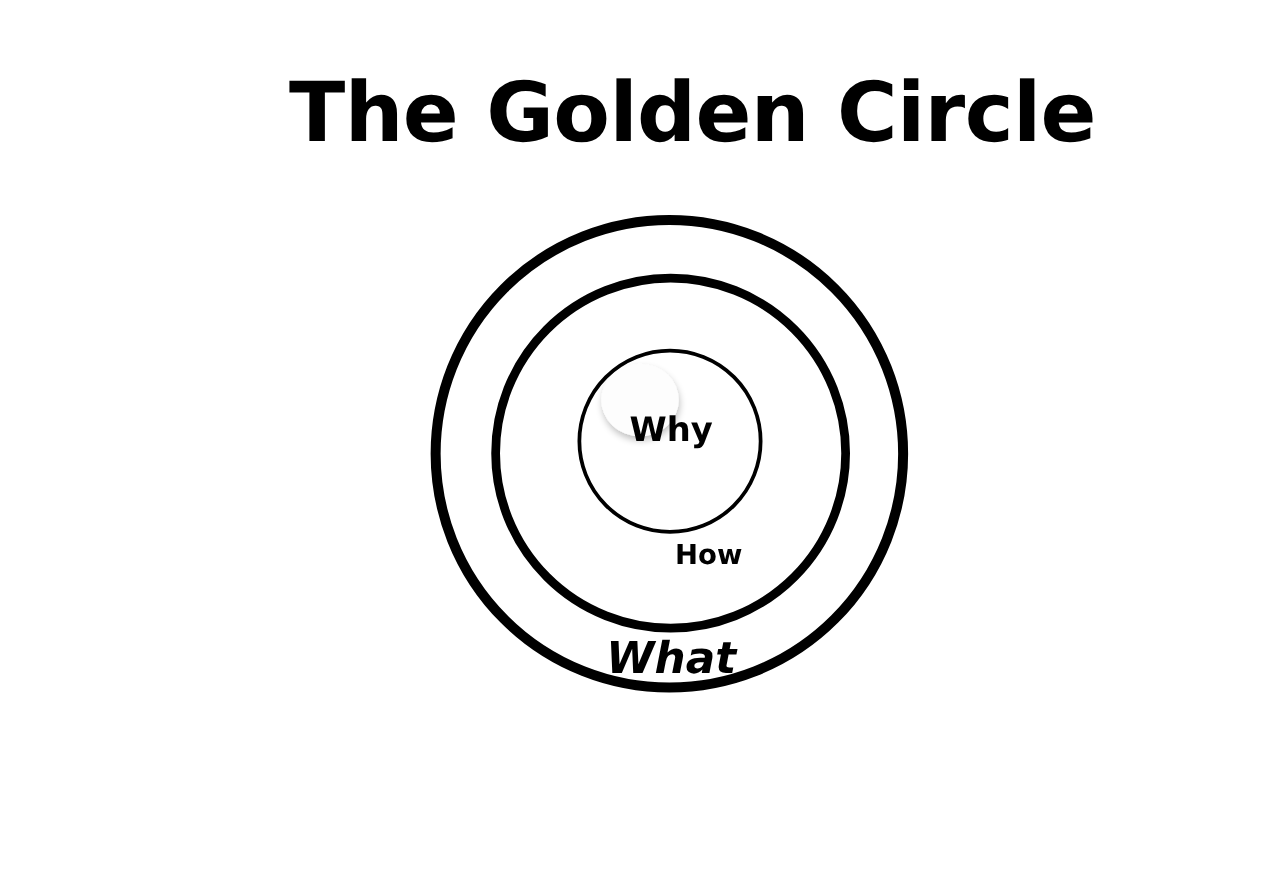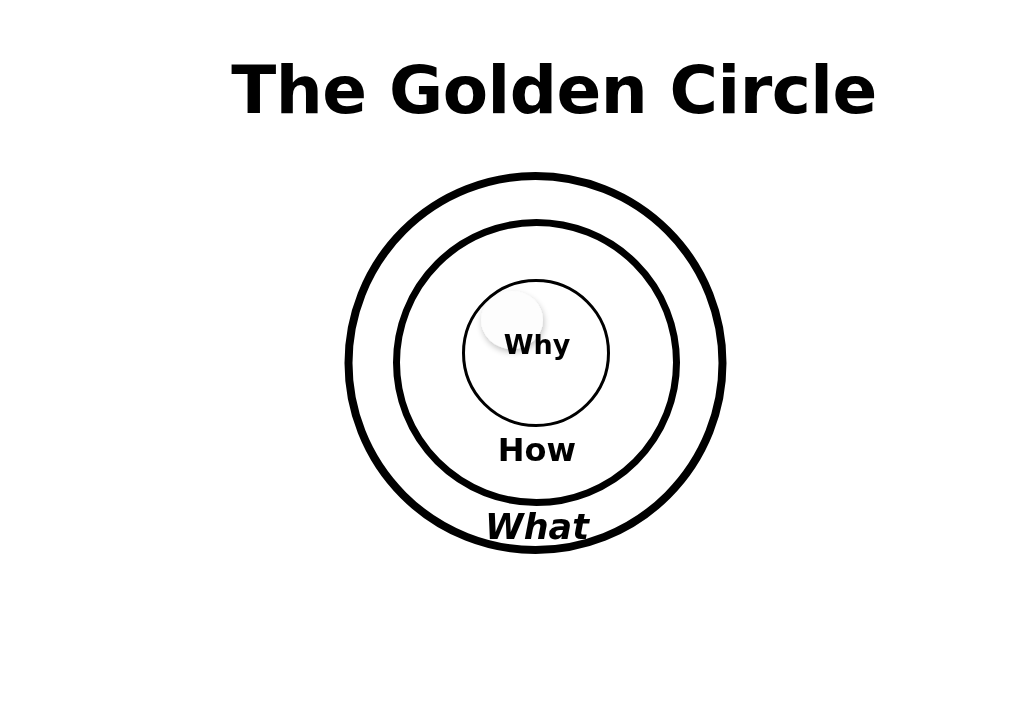--- a/index.html
+++ b/index.html
@@ -37,21 +37,21 @@
     .label {
       position: absolute;
       font-weight: bold;
       color: #000000;
       text-align: center;
       transform: translateX(-50%);
       white-space: nowrap;
       line-height: 1;
     }
     .label-why { left: 537px; top: 331px; font-size: 27px; }
-    .label-how { left: 537px; top: 434px; font-size: 32px; }
+    .label-how { left: 567px; top: 434px; font-size: 22px; }
     .label-what { left: 537px; top: 510px; font-size: 35px; font-style: italic; }
   </style>
 </head>
 <body>
 
 <h1 class="title">The Golden Circle</h1>
 
 <svg class="diagram" viewBox="0 0 1024 710" xmlns="http://www.w3.org/2000/svg">
   <defs>
     <filter id="blobShadow" x="-30%" y="-30%" width="160%" height="160%">

